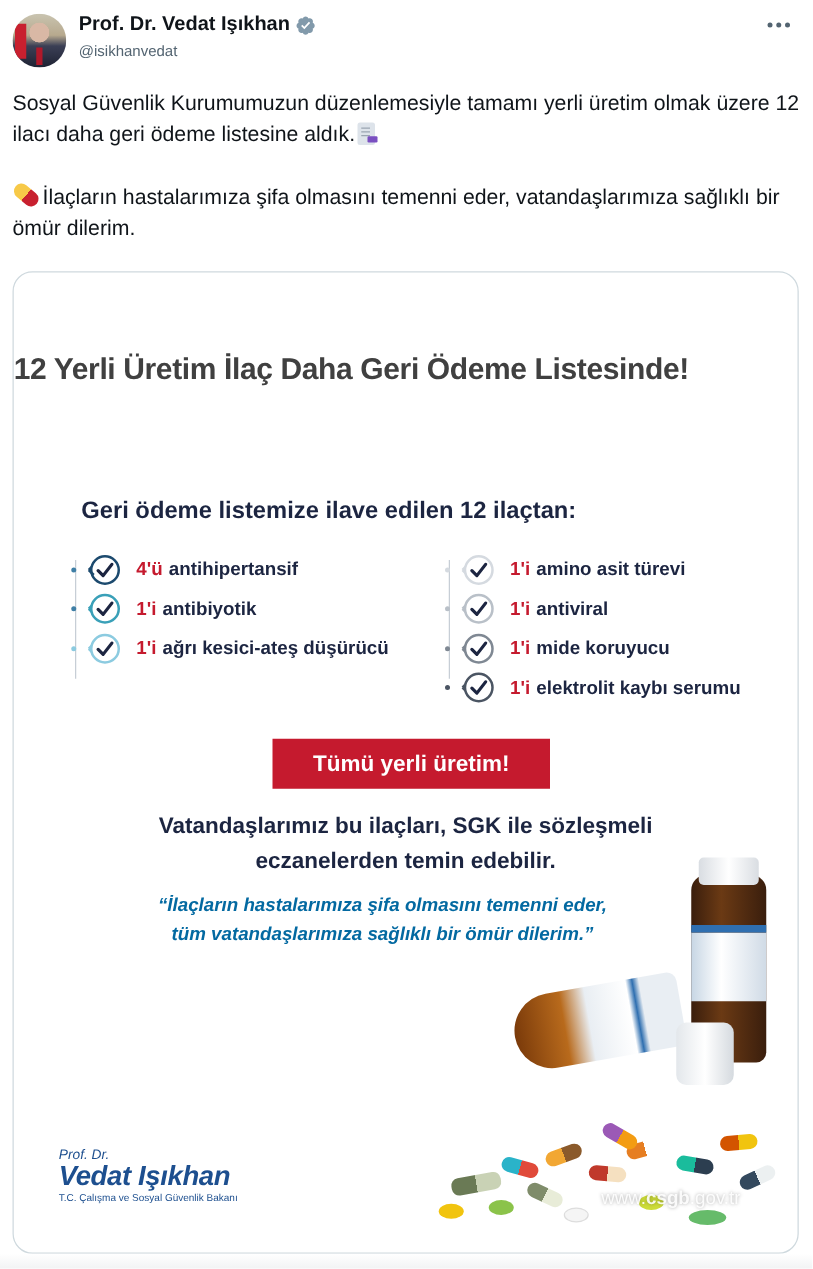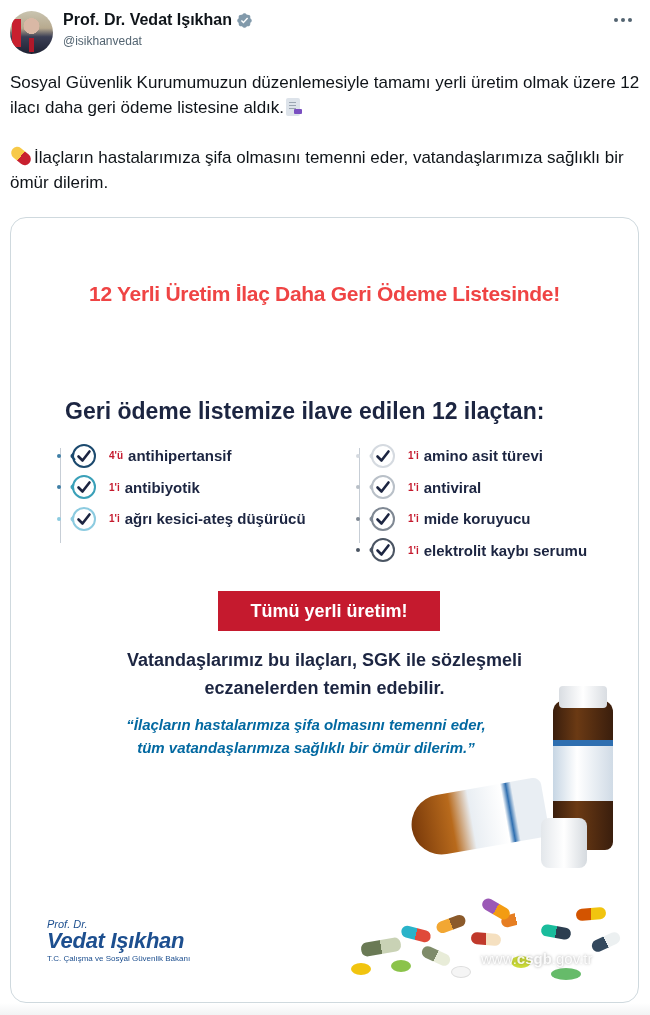--- a/index.html
+++ b/index.html
@@ -24,33 +24,33 @@
   .tweet-text p { margin-bottom: 25px; }
   .emoji-doc { display: inline-block; width: 14px; height: 18px; background: #dde3ea; border-radius: 2px; position: relative; vertical-align: -3px; margin-left: 2px; }
   .emoji-doc::before { content: ""; position: absolute; left: 3px; top: 4px; width: 7px; height: 1px; background: #9aa5b1; box-shadow: 0 3px 0 #9aa5b1, 0 6px 0 #9aa5b1; }
   .emoji-doc::after { content: ""; position: absolute; right: -2px; bottom: 2px; width: 8px; height: 5px; background: #7a4fc1; border-radius: 1px; }
   .emoji-pill { display: inline-block; width: 22px; height: 12px; border-radius: 6px; vertical-align: 1px; transform: rotate(40deg); margin-right: 2px;
     background: linear-gradient(90deg, #f7c948 0 50%, #c8202f 50% 100%); }
 
   .card { position: absolute; left: 10px; top: 217px; width: 629px; height: 786px; border: 1px solid #cfd9de; border-radius: 16px; overflow: hidden; background: #ffffff; cursor: pointer; }
   .card-inner { position: absolute; left: 0; top: 0; width: 100%; height: 100%; }
 
-  .inf-title { position: absolute; left: 0; right: 0; top: 64px; text-align: center; color: #ef4444; font-weight: bold; font-size: 21px; letter-spacing: -0.3px; }
+  .inf-title { position: absolute; left: 0; right: 0; top: 64px; color: #404040; font-weight: bold; font-size: 24px; letter-spacing: -0.3px; }
   .inf-banner { position: absolute; left: 82px; top: 114px; width: 465px; height: 36px; background: #1c2541; color: #ffffff; font-weight: bold; font-size: 18px; line-height: 36px; text-align: center; }
-  .inf-subtitle { position: absolute; left: 54px; top: 180px; color: #1c2541; font-weight: bold; font-size: 23px; }
+  .inf-subtitle { position: absolute; left: 54px; top: 180px; color: #1c2541; font-weight: bold; font-size: 19px; }
 
   .list { position: absolute; top: 222px; }
   .list.left { left: 46px; }
   .list.right { left: 345px; }
   .list .rail { position: absolute; left: 3px; top: 8px; width: 1px; height: 95px; background: #c7ced6; }
   .item { position: relative; height: 31.5px; display: flex; align-items: center; }
   .item .dot { width: 4px; height: 4px; border-radius: 50%; background: #3f7fa6; margin-right: 6px; position: relative; z-index: 1; }
   .check { width: 30px; height: 28px; position: relative; margin-right: 12px; }
   .check svg { width: 30px; height: 28px; display: block; }
-  .item .num { color: #c51a2e; font-weight: bold; font-size: 10px; margin-right: 5px; }
+  .item .num { color: #c51a2e; font-weight: bold; font-size: 15px; margin-right: 5px; }
   .item .txt { color: #1c2541; font-weight: bold; font-size: 15px; }
 
   .red-badge { position: absolute; left: 207px; top: 373px; width: 222px; height: 40px; background: #c51a2e; color: #ffffff; font-weight: bold; font-size: 18px; line-height: 40px; text-align: center; }
   .info-text { position: absolute; left: 0; right: 0; top: 428px; text-align: center; color: #1c2541; font-weight: bold; font-size: 18px; line-height: 28px; }
   .quote { position: absolute; left: 60px; width: 470px; top: 495px; text-align: center; color: #0369a1; font-style: italic; font-weight: bold; font-size: 15px; line-height: 23px; }
 
   .photo { position: absolute; left: 320px; top: 470px; width: 309px; height: 316px; }
   .bottle-big { position: absolute; left: 222px; top: 12px; width: 60px; height: 150px; border-radius: 12px 12px 8px 8px;
     background: linear-gradient(90deg, #3a1e0d 0%, #6b3a14 40%, #3a1e0d 100%); }
   .bottle-big::before { content: ""; position: absolute; left: 6px; top: -14px; width: 48px; height: 22px; background: linear-gradient(90deg,#d9dde2,#ffffff,#d9dde2); border-radius: 4px; }

